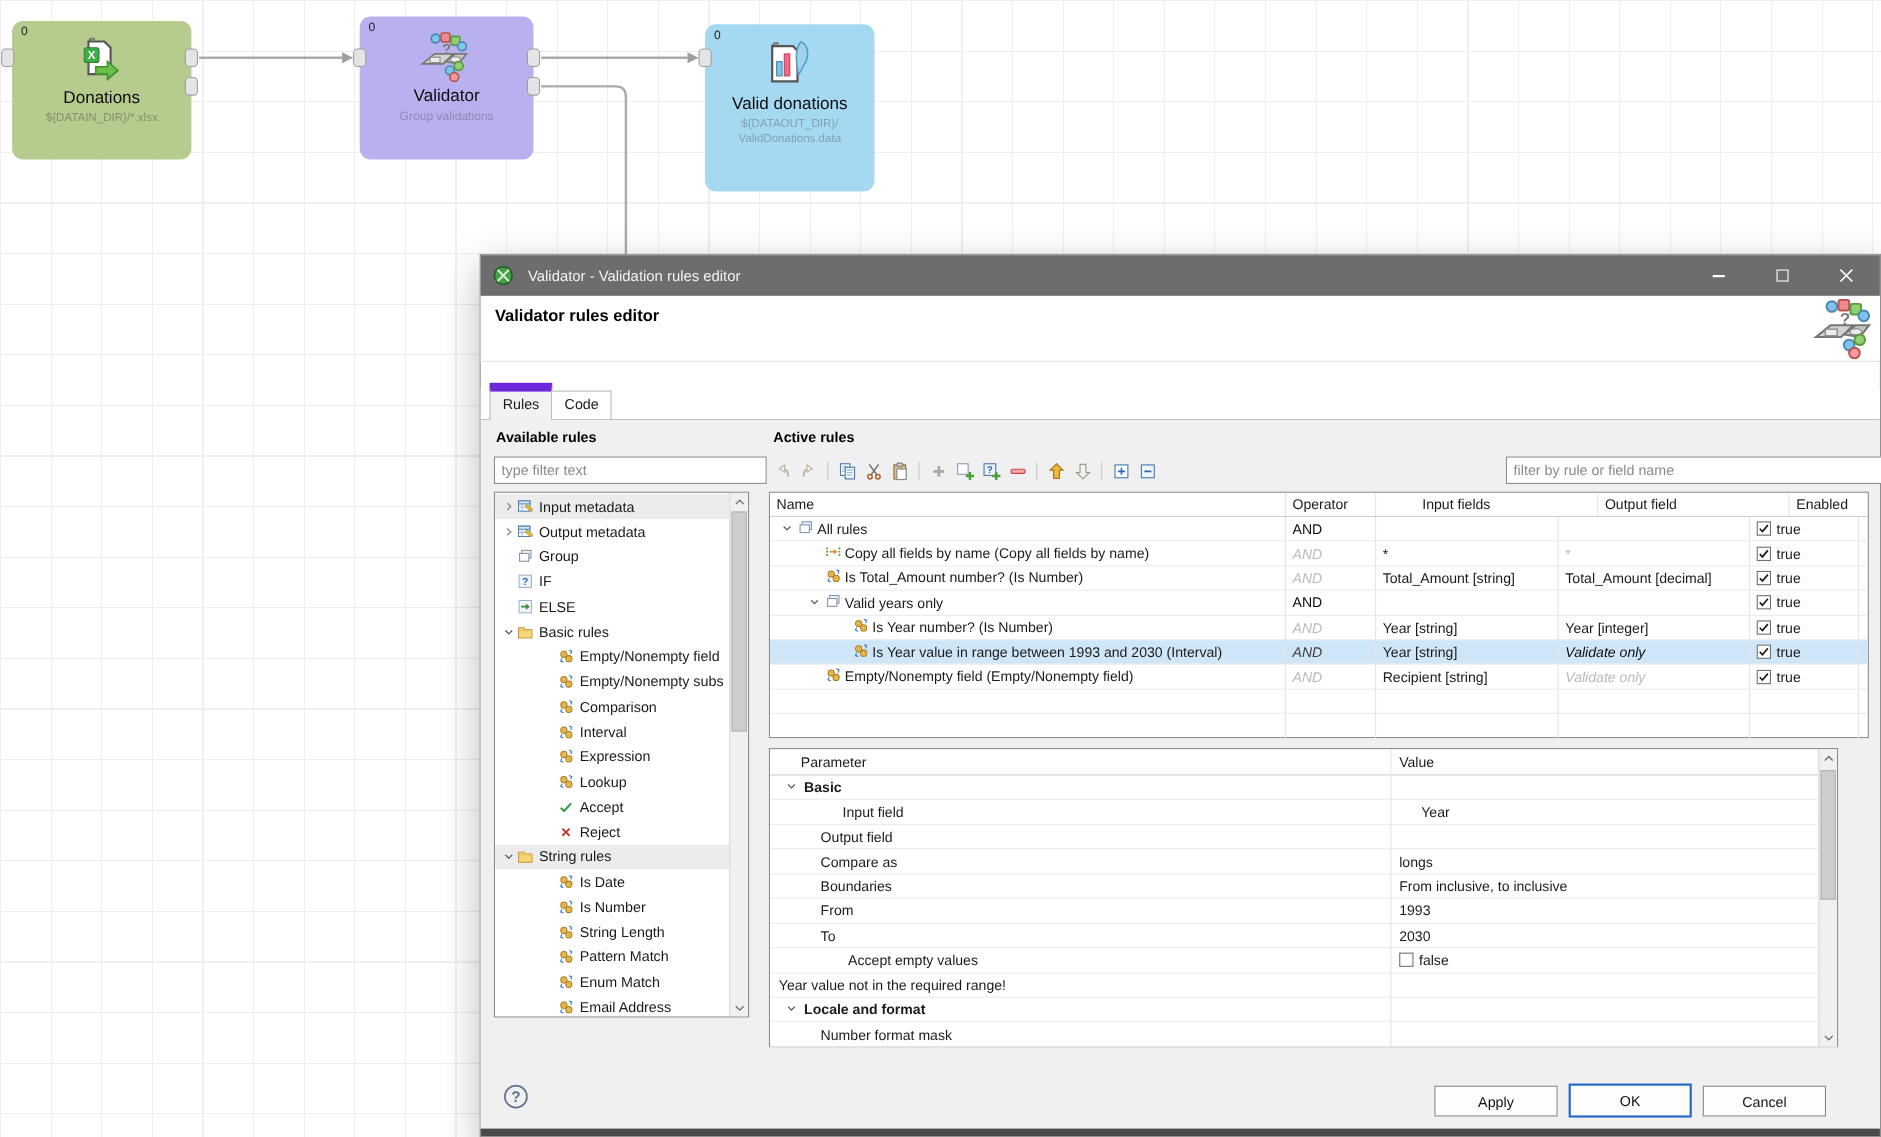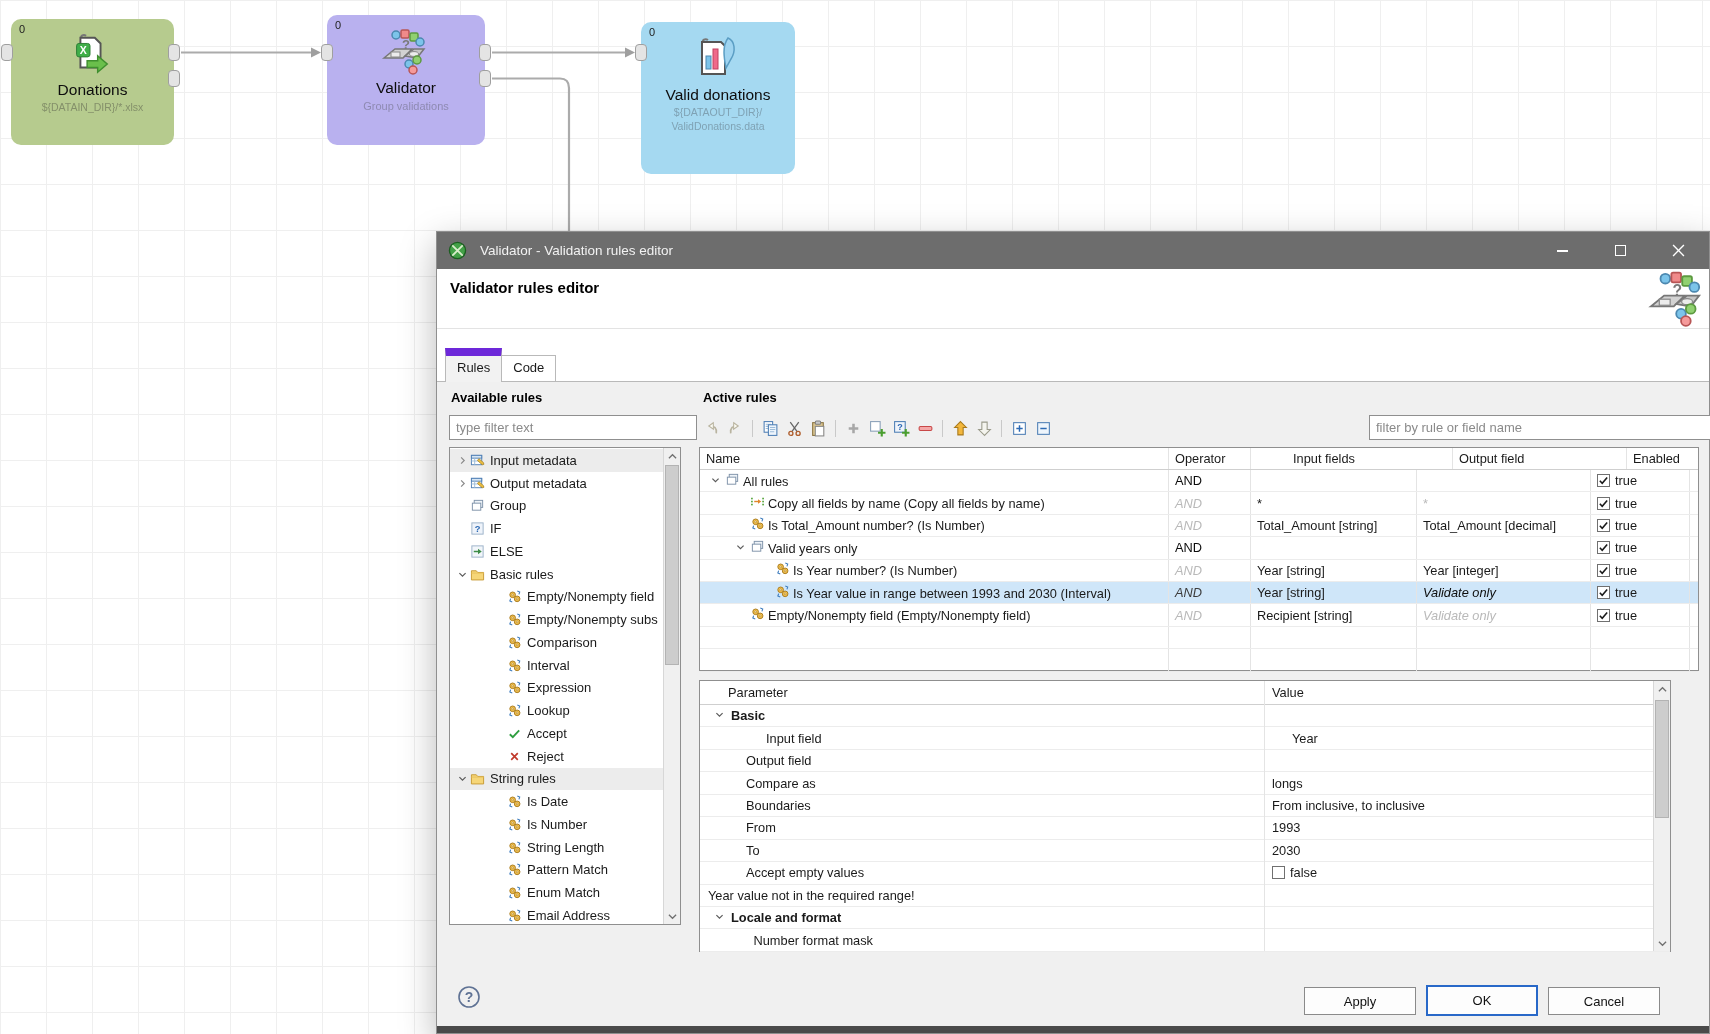--- a/index.html
+++ b/index.html
@@ -841,41 +841,41 @@
             </div>
             <div class="gcell last" style="width: 391px; flex: 0 0 auto; padding-left: 8px;">1993</div>
           </div>
           <div class="grow" style="height: 22.45px;">
             <div class="gcell" style="width: 564px; flex: 0 0 auto; border-right: none; padding-left: 46px;">
               <span>To</span>
             </div>
             <div class="gcell last" style="width: 391px; flex: 0 0 auto; padding-left: 8px;">2030</div>
           </div>
           <div class="grow" style="height: 22.45px;">
-            <div class="gcell" style="width: 564px; flex: 0 0 auto; border-right: none; padding-left: 46px;">
+            <div class="gcell" style="width: 564px; flex: 0 0 auto; border-right: none; padding-left: 71px;">
               <span>Accept empty values</span>
             </div>
             <div class="gcell last" style="width: 391px; flex: 0 0 auto; padding-left: 8px;">
               <span class="cbx"></span>
               <span>false</span>
             </div>
           </div>
           <div class="grow" style="height: 22.45px;">
             <div class="gcell last" style="width: 391px; flex: 0 0 auto; padding-left: 8px;">Year value not in the required range!</div>
           </div>
           <div class="grow" style="height: 22.45px;">
             <div class="gcell" style="width: 564px; flex: 0 0 auto; border-right: none;">
               <span style="margin: 0px 6px 0px 8px;"><svg width="11" height="11" viewBox="0 0 16 16">
                   <path d="M3.5 6l4.5 4.5L12.5 6" fill="none" stroke="#5a5a5a" stroke-width="1.7"></path>
                 </svg></span>
               <span class="pm-section">Locale and format</span>
             </div>
             <div class="gcell last" style="width: 391px; flex: 0 0 auto; padding-left: 8px;"></div>
           </div>
-          <div class="grow" style="height: 22.45px; justify-content: center;">
+          <div class="grow" style="height: 22.45px;">
             <div class="gcell" style="width: 564px; flex: 0 0 auto; border-right: none; padding-left: 46px;">
               <span>Number format mask</span>
             </div>
             <div class="gcell last" style="width: 391px; flex: 0 0 auto; padding-left: 8px;"></div>
           </div>
         </div>
       <div id="param-divider" style="left:564px"></div>
       <div class="vscroll">
         <span class="varr" style="top:0">
             <svg width="9" height="9" viewBox="0 0 10 10">

